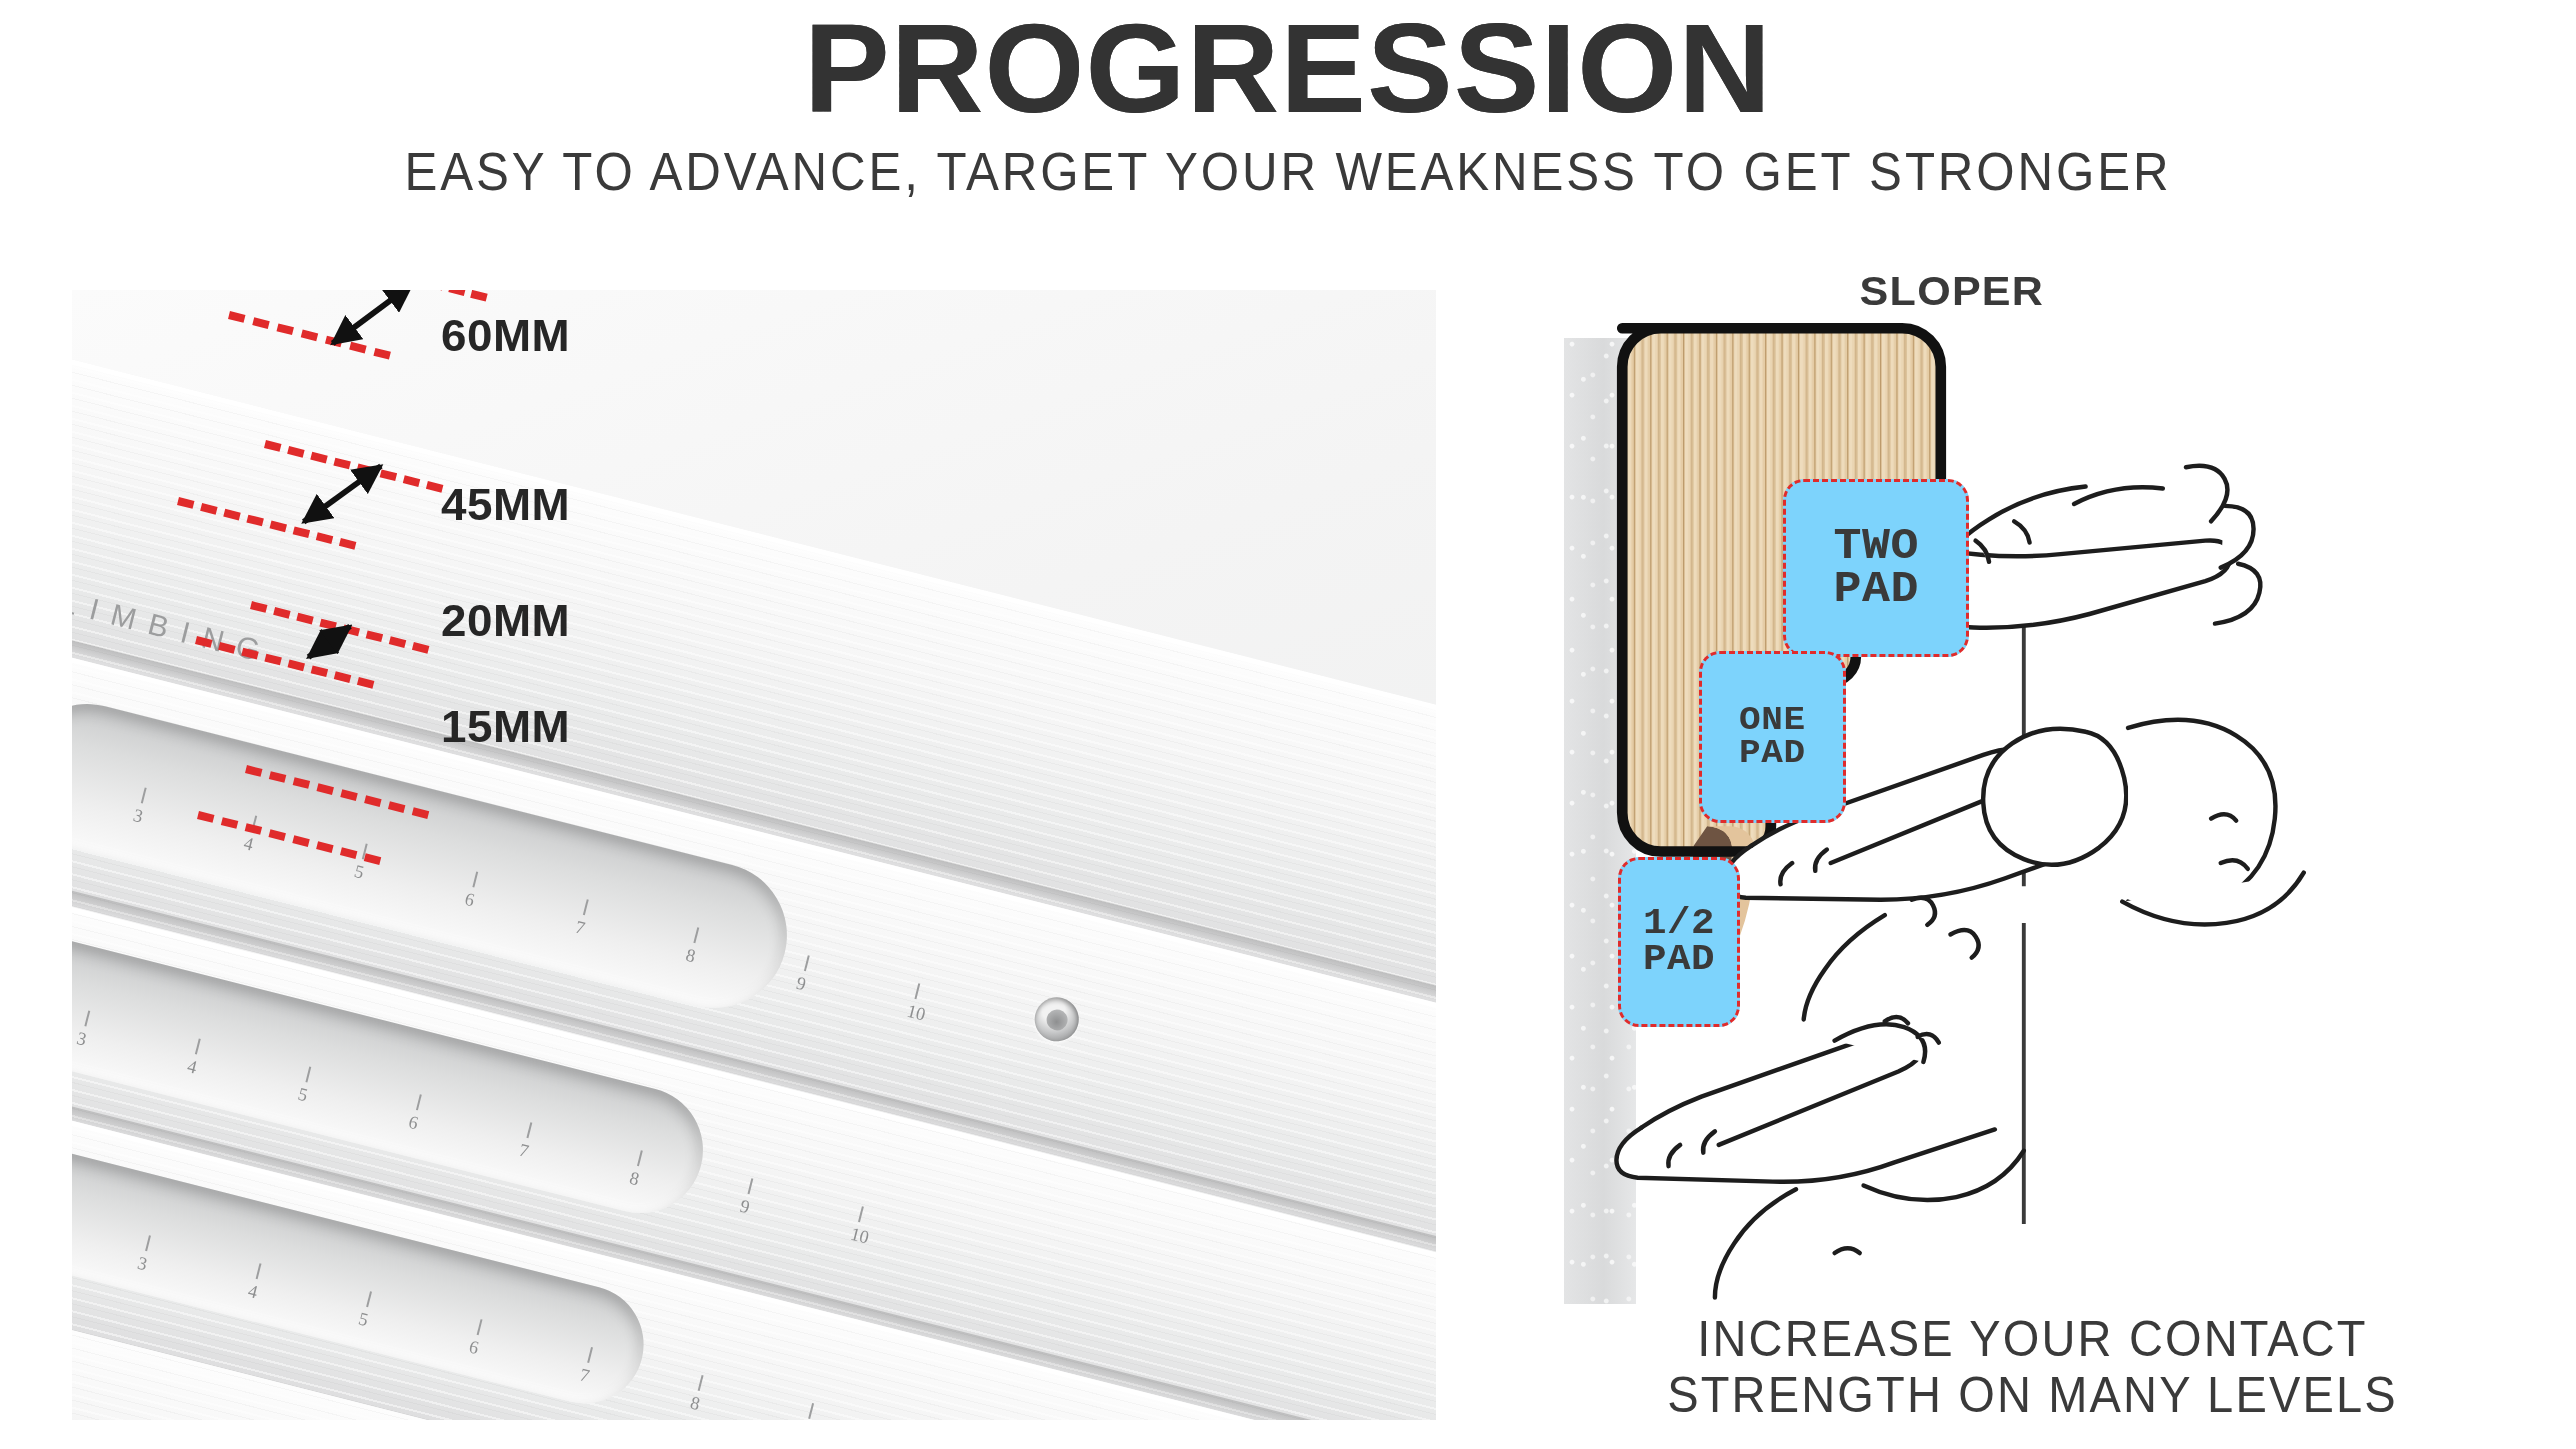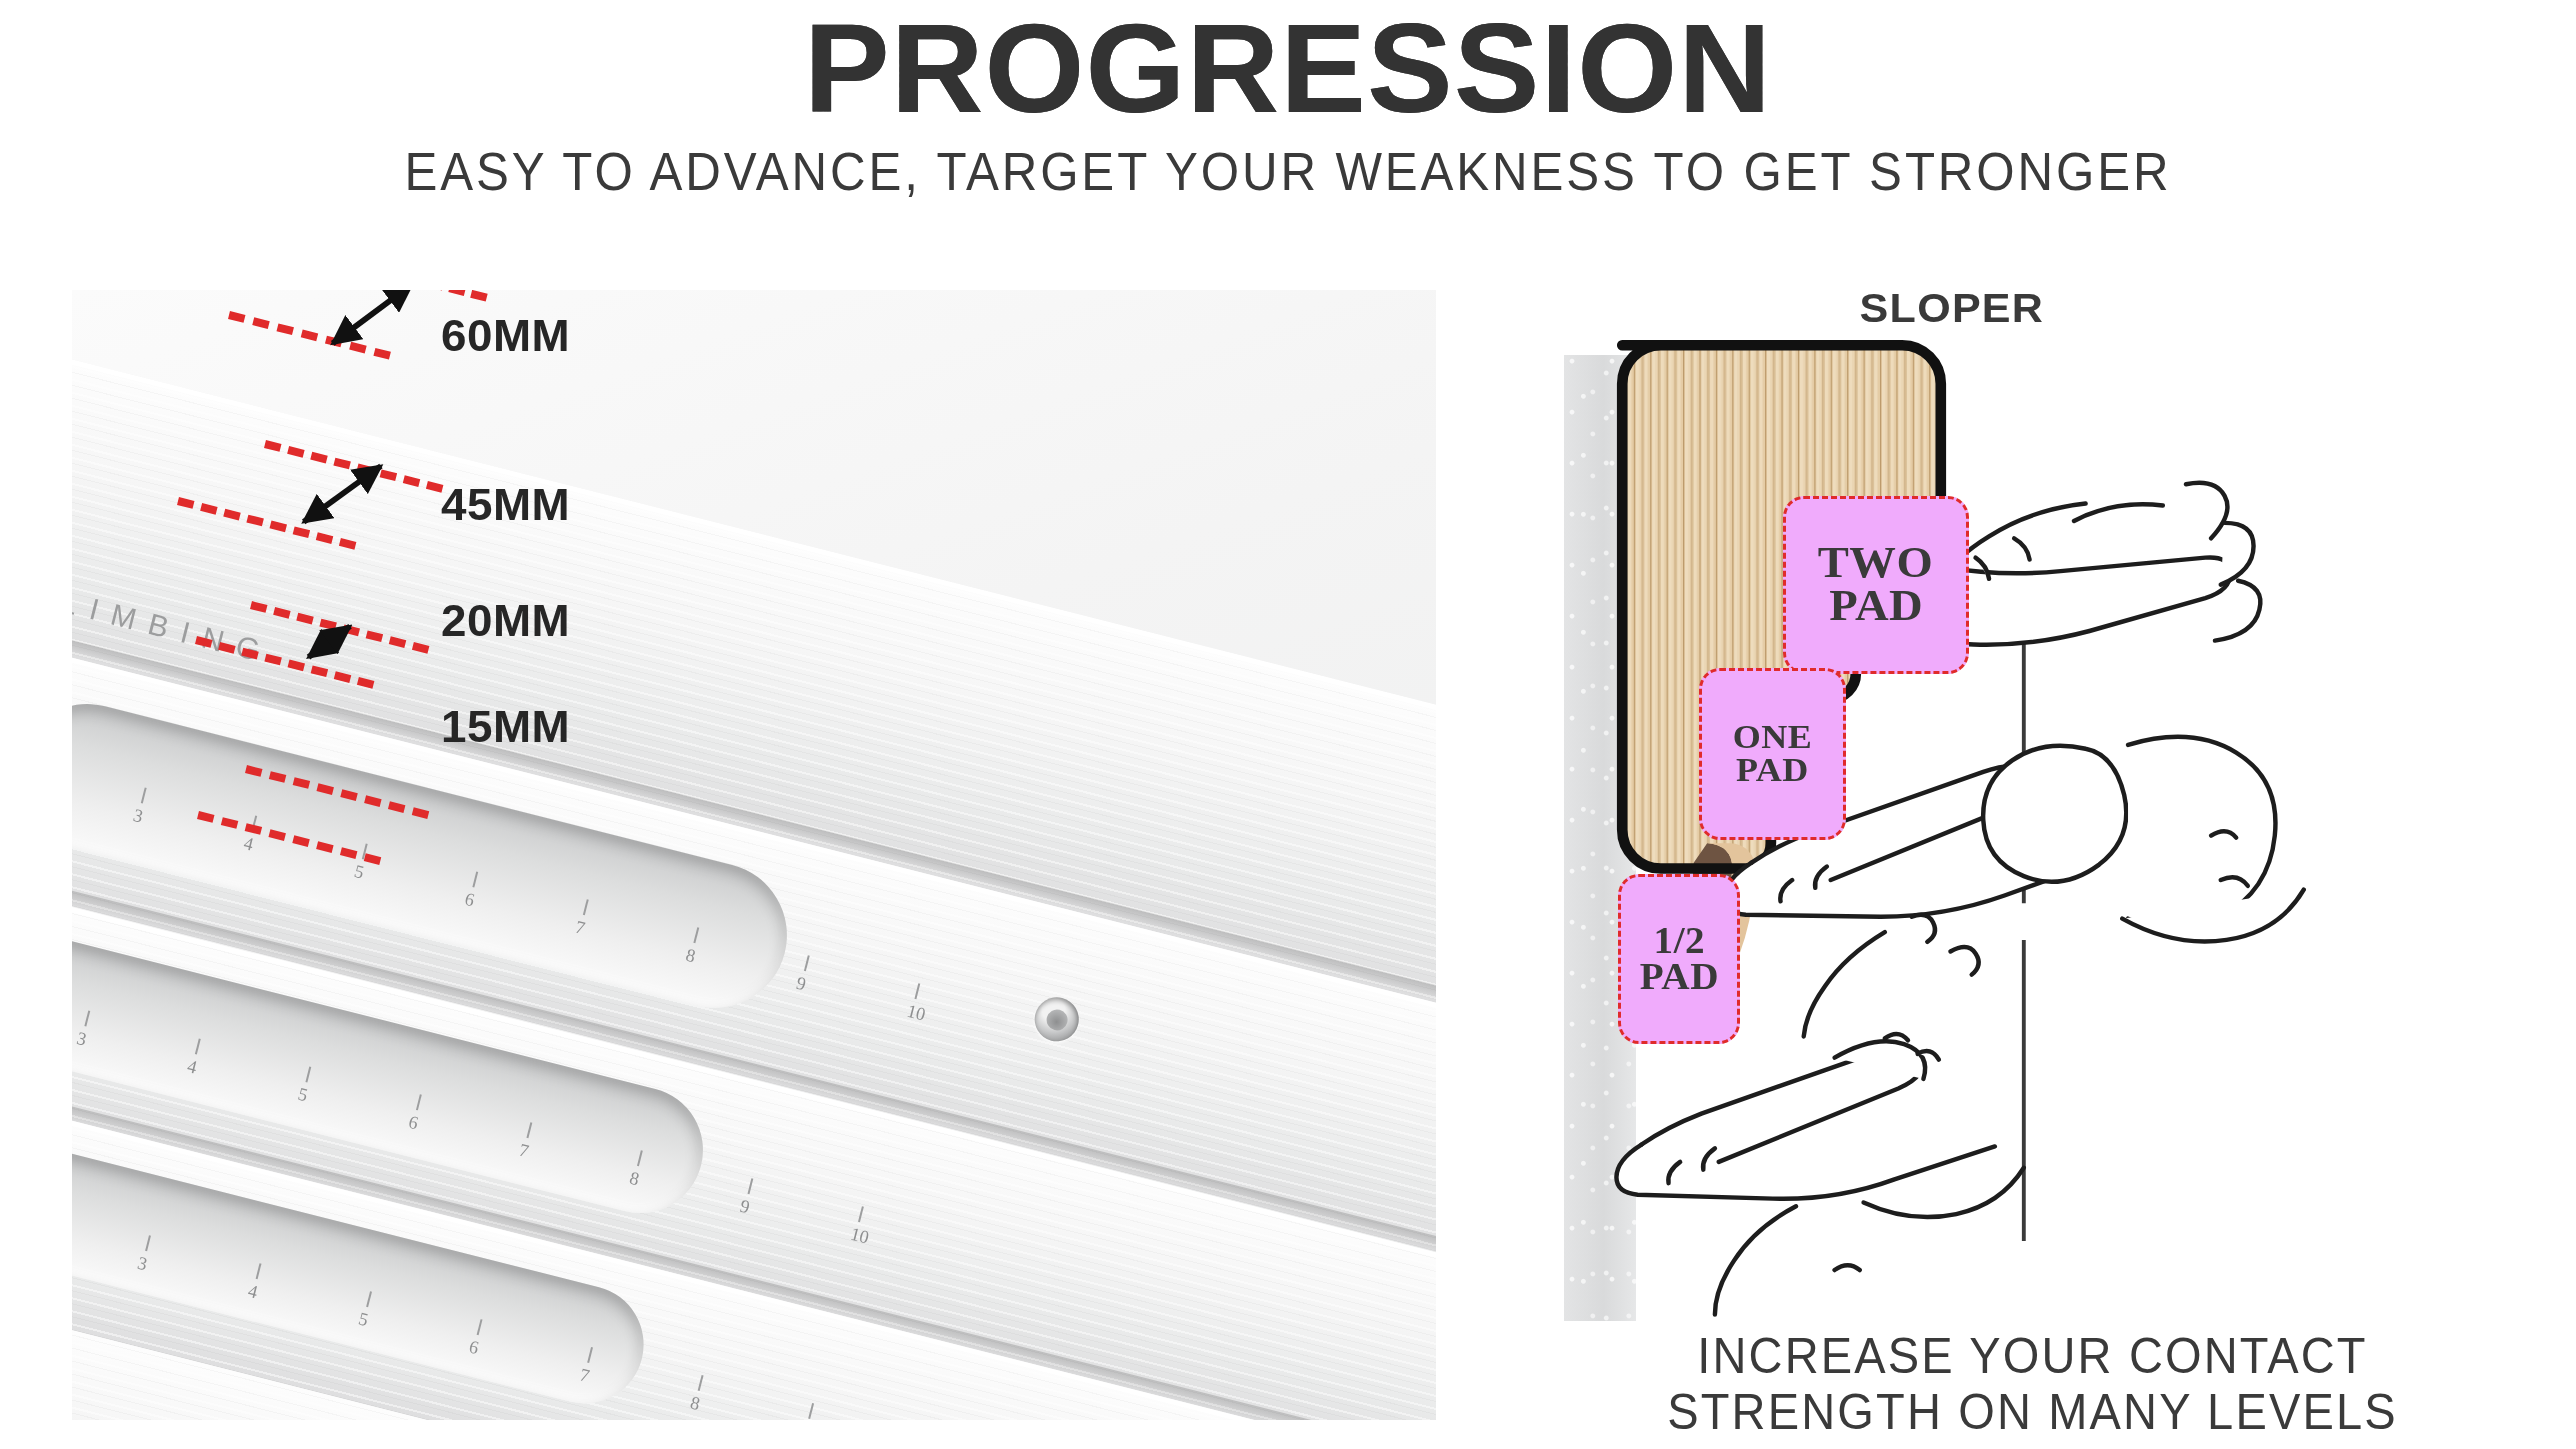--- a/index.html
+++ b/index.html
@@ -66,36 +66,36 @@
     border-radius:50%;background:radial-gradient(circle at 50% 60%,#8e8f90,#c3c4c5);}
 
   
   .dash{position:absolute;height:0;border-top:8.7px dashed #e02b2b;transform-origin:left center;}
   .arrow-svg{position:absolute;overflow:visible;}
   .mm-label{position:absolute;color:#262626;font-weight:700;
     font-family:"Liberation Sans Narrow","Liberation Sans",sans-serif;
     font-size:44px;letter-spacing:0.5px;transform:scaleX(1.04);transform-origin:left center;}
 
   
-  #diagram{position:absolute;left:1545px;top:295px;width:975px;height:1149px;}
+  #diagram{position:absolute;left:1545px;top:278px;width:975px;height:1149px;}
   #sloper-label{position:absolute;left:319px;top:-9.7px;
     font-family:"Liberation Sans Narrow","Liberation Sans",sans-serif;
     font-weight:700;font-size:41px;letter-spacing:1.2px;color:#3a3a3a;transform:scaleX(1.05);}
   #wall-strip{position:absolute;left:19.3px;top:60px;width:72px;height:966px;
     background:linear-gradient(90deg,#e3e4e5,#d9dadb 55%,#e6e7e8);}
   #wall-strip:after{content:"";position:absolute;inset:0;
     background:radial-gradient(circle at 20% 12%,rgba(255,255,255,.9) 0 1.9px,transparent 2.9px),
                radial-gradient(circle at 65% 40%,rgba(255,255,255,.8) 0 1.9px,transparent 2.9px),
                radial-gradient(circle at 38% 70%,rgba(255,255,255,.85) 0 1.9px,transparent 2.9px),
                radial-gradient(circle at 80% 88%,rgba(255,255,255,.7) 0 1.9px,transparent 2.9px);
     background-size:40px 51px,65px 45px,51px 59px,36px 42px;opacity:.8;}
   #board-svg{position:absolute;left:0;top:0;}
-  .padbox{position:absolute;background:#f0abfc;border:3.9px dashed #e02b2b;border-radius:21px;
+  .padbox{position:absolute;background:#7dd3fc;border:3.9px dashed #e02b2b;border-radius:21px;
     display:flex;flex-direction:column;align-items:center;justify-content:center;
-    font-family:Liberation Serif, serif;font-weight:700;
+    font-family:Liberation Mono, monospace;font-weight:700;
     color:#3a3a3a;line-height:.97;letter-spacing:0.5px;}
   .padbox span{display:block;transform:scaleX(1.06);}
   #caption{position:absolute;left:0;top:1033px;width:975px;text-align:center;
     font-family:"Liberation Sans Narrow","Liberation Sans",sans-serif;
     font-weight:400;font-size:50px;letter-spacing:2.3px;color:#3a3a3a;line-height:1.12;
     transform:scaleX(.94);}
 </style>
 </head>
 <body>
 

